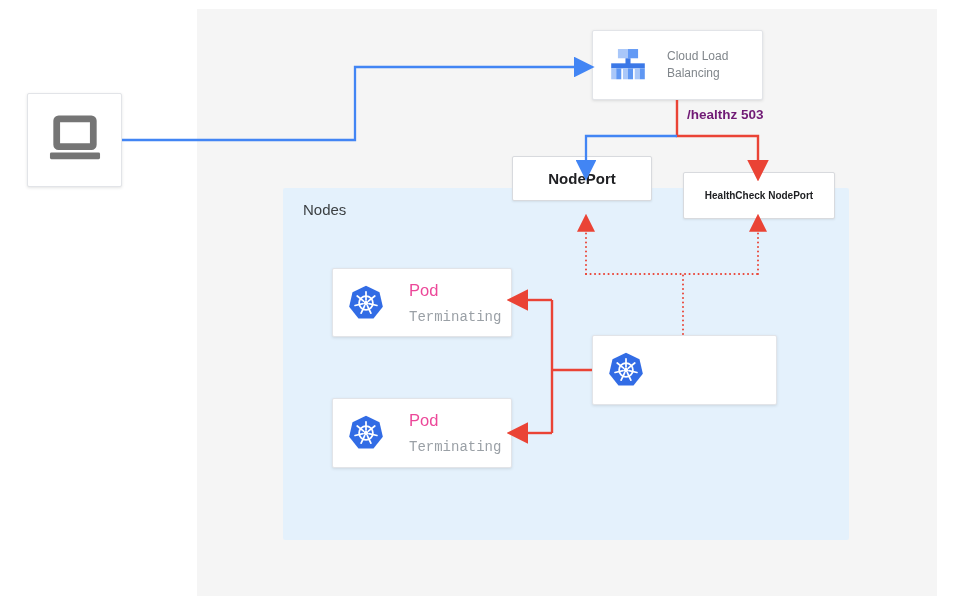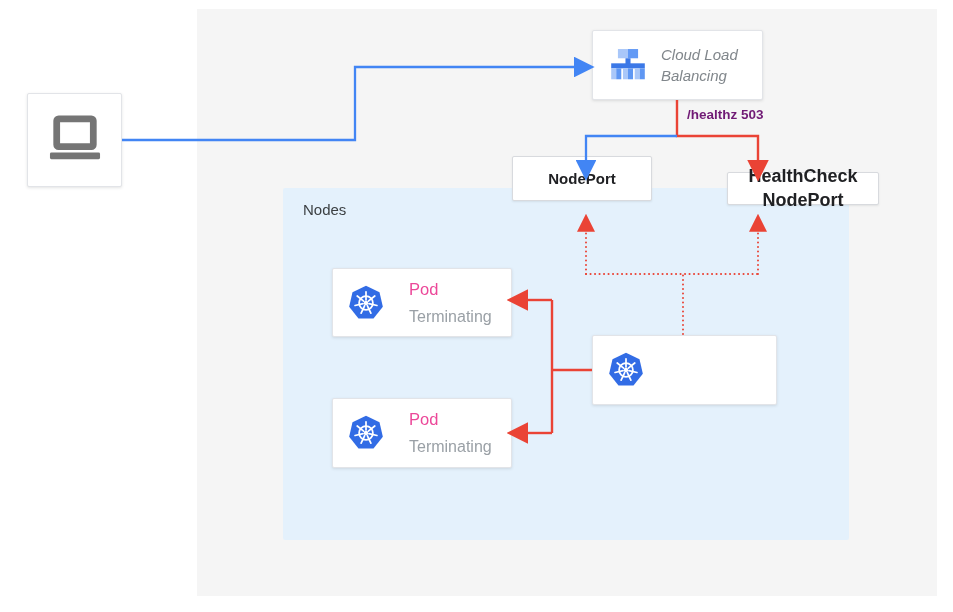--- a/index.html
+++ b/index.html
@@ -55,30 +55,30 @@
     box-shadow: 0 1px 2px rgba(60,64,67,0.10);
     display: flex;
     align-items: center;
     justify-content: center;
     text-align: center;
     font-weight: 700;
     color: #202124;
   }
   .client-card { left: 27px; top: 93px; width: 95px; height: 94px; justify-content: center; }
   .clb-card { left: 592px; top: 30px; width: 171px; height: 70px; padding-left: 14px; }
-  .clb-label { margin-left: 12px; font-size: 15px; line-height: 1.42; color: #80868B; width: 92px; font-style: italic; }
+  .clb-label { margin-left: 18px; font-size: 12px; line-height: 1.42; color: #80868B; width: 92px; }
   .nodeport-box { left: 512px; top: 156px; width: 140px; height: 45px; font-size: 15px; }
-  .hcnp-box { left: 683px; top: 172px; width: 152px; height: 33px; font-size: 18px; line-height: 1.3; margin-left: 44px; }
+  .hcnp-box { left: 683px; top: 172px; width: 152px; height: 47px; font-size: 10px; line-height: 1.3; }
   .hcnp-box .lbl { width: 120px; }
   .pod-card-1 { left: 332px; top: 268px; width: 180px; height: 69px; padding-left: 14px; }
   .pod-card-2 { left: 332px; top: 398px; width: 180px; height: 70px; padding-left: 14px; }
   .kproxy-card { left: 592px; top: 335px; width: 185px; height: 70px; padding-left: 14px; }
   .card-text { margin-left: 24px; }
   .card-title { font-size: 16.5px; color: #ec4899; }
-  .card-sub { font-size: 16px; color: #9AA0A6; margin-top: 9px; }
+  .card-sub { font-size: 14px; color: #9AA0A6; margin-top: 9px; font-family: Liberation Mono, monospace; }
   .healthz-label {
     position: absolute;
     left: 687px; top: 107px;
     font-size: 13.5px;
     font-weight: 700;
     color: #701a75;
   }
   .overlay {
     position: absolute;
     left: 0; top: 0;

